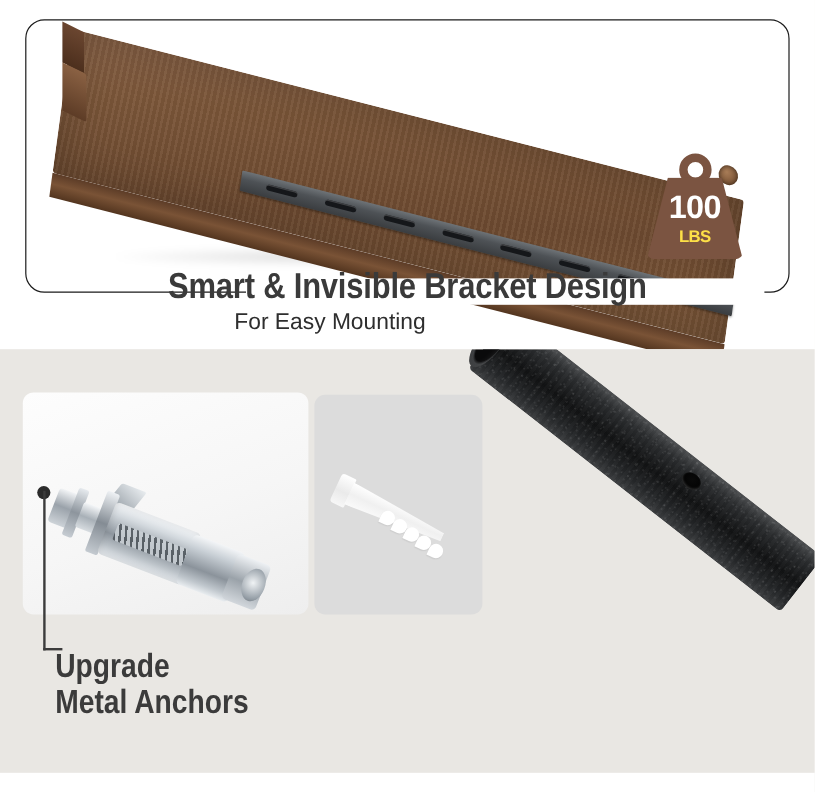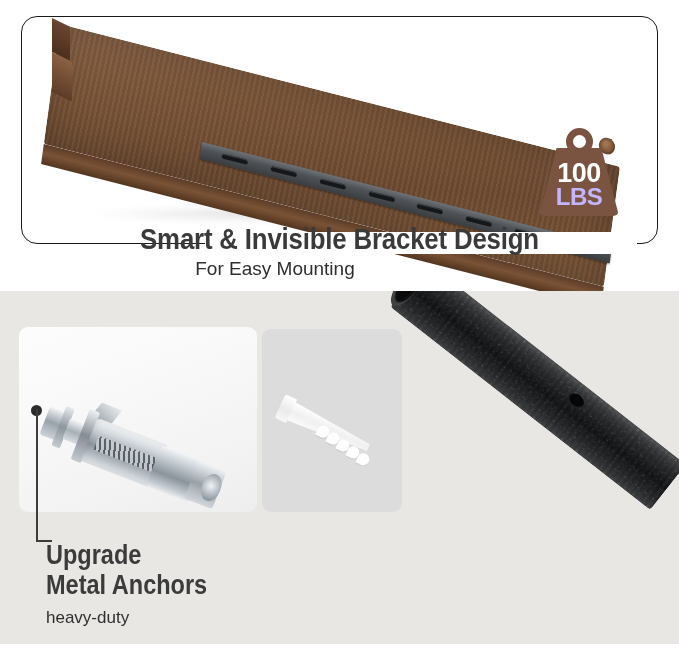--- a/index.html
+++ b/index.html
@@ -114,21 +114,21 @@
     clip-path: polygon(22% 0%, 78% 0%, 100% 100%, 0% 100%);
     border-radius:6px;
     display:flex; flex-direction:column; align-items:center; justify-content:center;
     padding-top:4px;
   }
   #weight-number{
     color:#ffffff; font-weight:bold; font-size:27px; line-height:25px;
     letter-spacing:-0.5px; font-family:"Liberation Sans", sans-serif;
   }
   #weight-unit{
-    color:#c4b5fd; font-weight:bold; font-size:24px; line-height:22px;
+    color:#fde047; font-weight:bold; font-size:14px; line-height:22px;
     letter-spacing:-0.5px; font-family:"Liberation Sans", sans-serif;
   }
 
   
   #headline{
     position:absolute; left:0; top:222px; width:679px;
     text-align:center;
     font-family:"Liberation Sans Narrow","Liberation Sans", sans-serif;
     font-weight:bold; font-size:30px; line-height:34px;
     color:#3a3a3a;
@@ -380,16 +380,15 @@
       <div id="pipe-hole"></div>
     </div>
   </div>
 
   <div id="callout-left-dot"></div>
   <div id="callout-left-line"></div>
   <div id="callout-left-elbow"></div>
   <div id="callout-left-text">
     <div class="cl-title">Upgrade</div>
     <div class="cl-title">Metal Anchors</div>
-    <div class="cl-sub">heavy-duty</div>
   </div>
 
 </div>
 
 </body></html>

